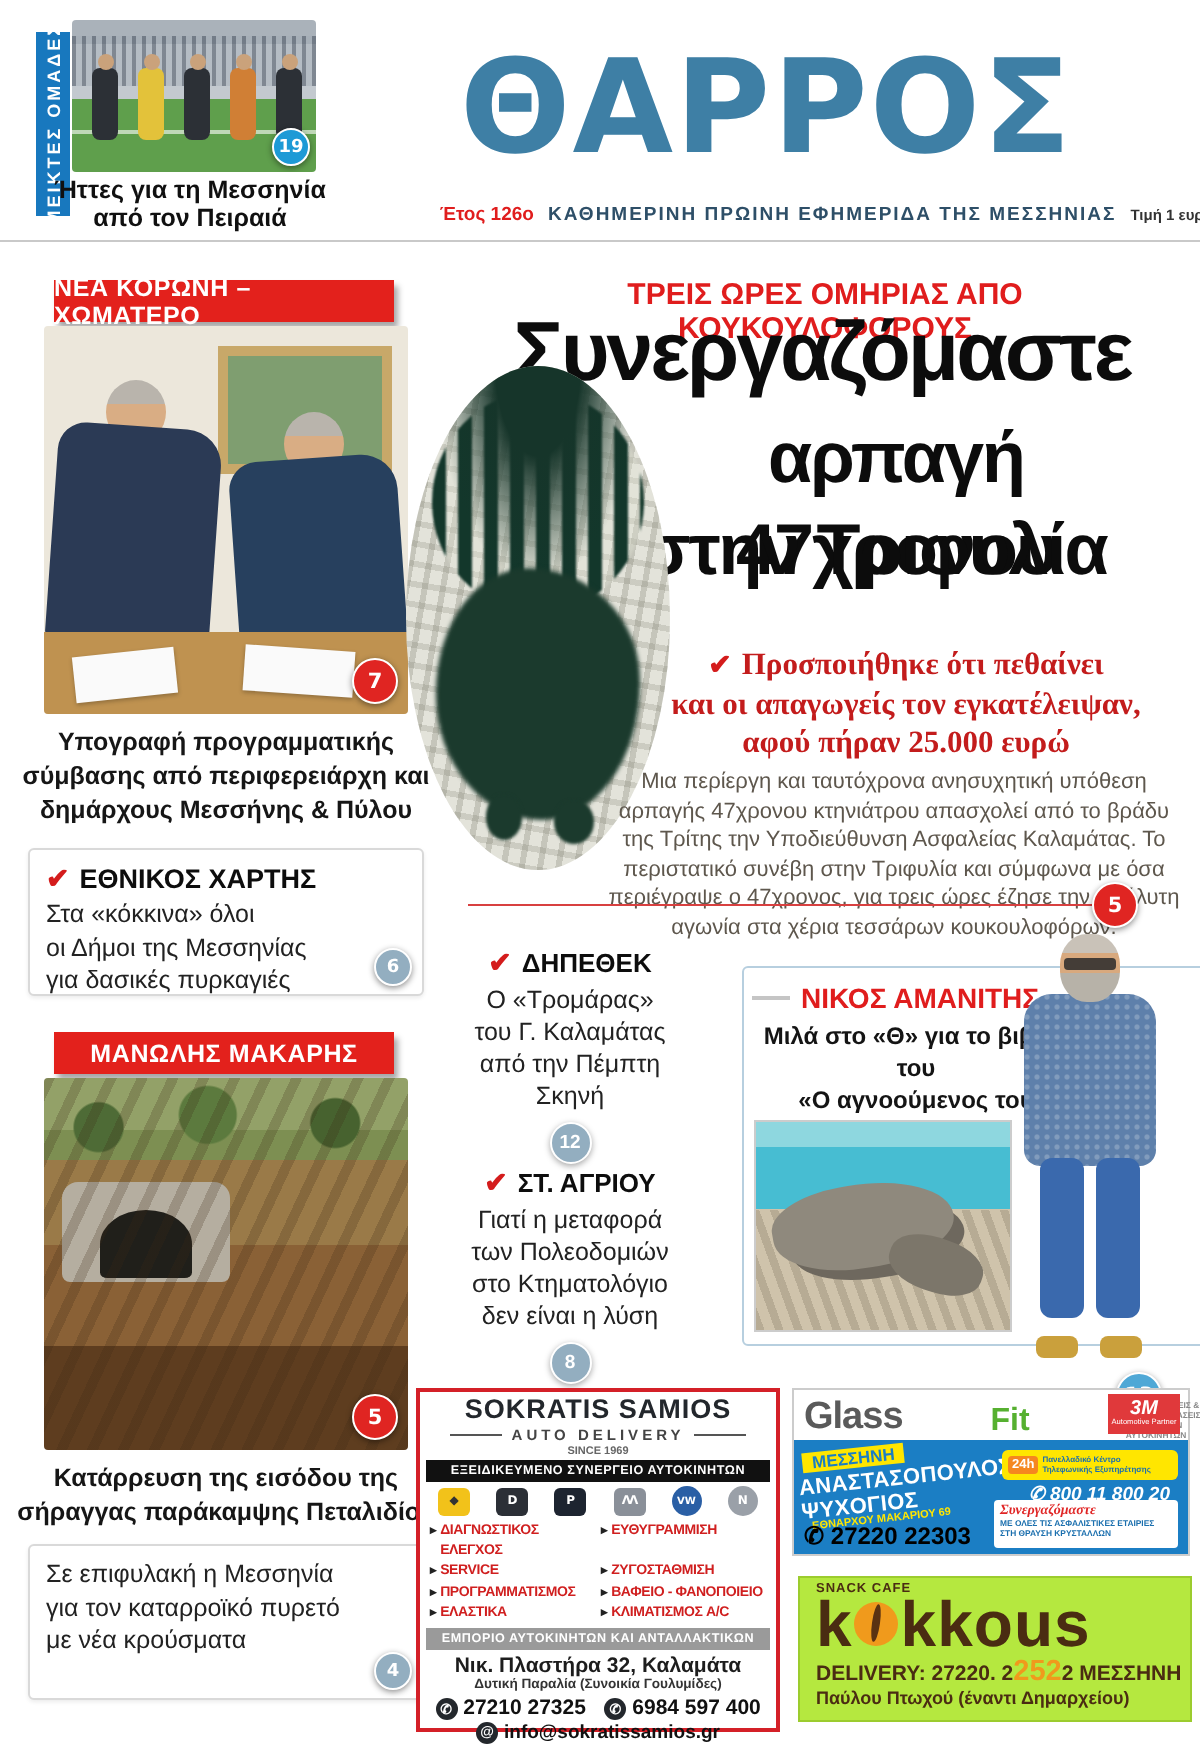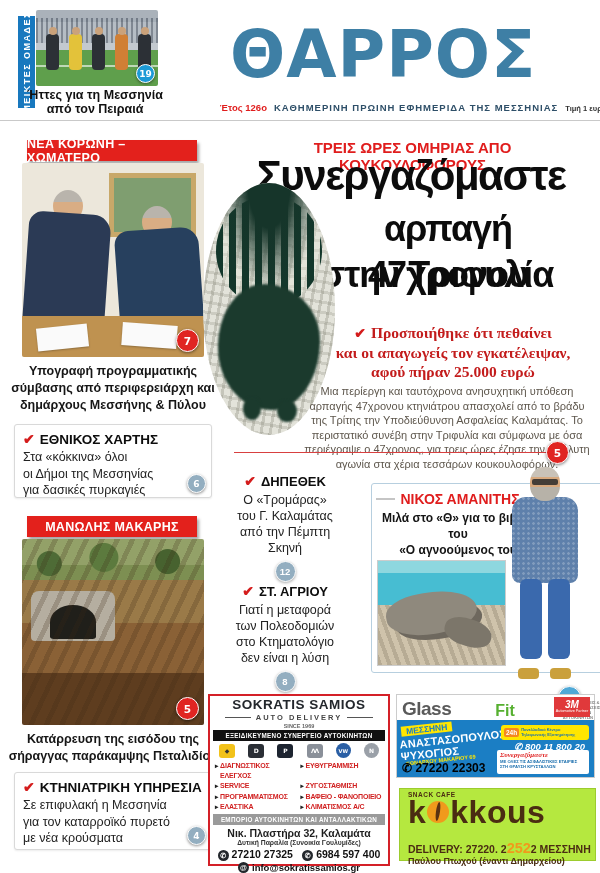--- a/index.html
+++ b/index.html
@@ -186,21 +186,21 @@
   .gf-coop-line{font-size:4.2px;color:#1b6fae;font-weight:bold;line-height:5px;}
 
   
   .kk{position:absolute;left:399px;top:788px;width:197px;height:73px;background:#b5e83f;
         border:1px solid #9ccc2e;box-sizing:border-box;padding:2px 8px;color:#4a2c12;}
   .kk-tag{font-size:6.5px;font-weight:bold;letter-spacing:.5px;}
   .kk-brand{display:flex;align-items:center;font-size:32px;font-weight:bold;line-height:28px;letter-spacing:.5px;}
   .kk-bean{width:22px;height:22px;background:#f09a1c;border-radius:50%;margin:0 1px;position:relative;}
   .kk-bean::after{content:"";position:absolute;left:9px;top:1px;width:4px;height:19px;background:#5a3212;
         border-radius:50%;transform:rotate(8deg);}
-  .kk-del{font-size:10.5px;font-weight:bold;margin-top:14px;white-space:nowrap;}
+  .kk-del{font-size:10.5px;font-weight:bold;margin-top:2px;white-space:nowrap;}
   .kk-del .big{color:#f09a1c;font-size:14.5px;}
   .kk-addr{font-size:9px;font-weight:bold;}
 </style>
 </head>
 <body>
 
 <div class="page">
 
   <div class="strip">
     <span>ΜΕΙΚΤΕΣ ΟΜΑΔΕΣ</span>
@@ -271,21 +271,20 @@
     <div class="tn-rubble"></div>
     <div class="badge red" style="right:5px;bottom:5px;">5</div>
   </div>
 
   <div class="photo-cap" style="left:8px;top:731px;width:210px;">
     <div>Κατάρρευση της εισόδου της</div>
     <div>σήραγγας παράκαμψης Πεταλιδίου</div>
   </div>
 
   <div class="brief-box" style="left:14px;top:772px;width:198px;height:78px;box-sizing:border-box;">
-    <div class="brief-title check"><span>ΚΤΗΝΙΑΤΡΙΚΗ ΥΠΗΡΕΣΙΑ</span></div>
     <div class="brief-line">Σε επιφυλακή η Μεσσηνία</div>
     <div class="brief-line">για τον καταρροϊκό πυρετό</div>
     <div class="brief-line">με νέα κρούσματα</div>
     <div class="badge steel sm" style="right:5px;bottom:4px;">4</div>
   </div>
 
   <div class="kicker">ΤΡΕΙΣ ΩΡΕΣ ΟΜΗΡΙΑΣ ΑΠΟ ΚΟΥΚΟΥΛΟΦΟΡΟΥΣ</div>
   <div class="hl hl1">Συνεργαζόμαστε</div>
   <div class="hl hl2">αρπαγή 47χρονου</div>
   <div class="hl hl3">στην Τριφυλία</div>

